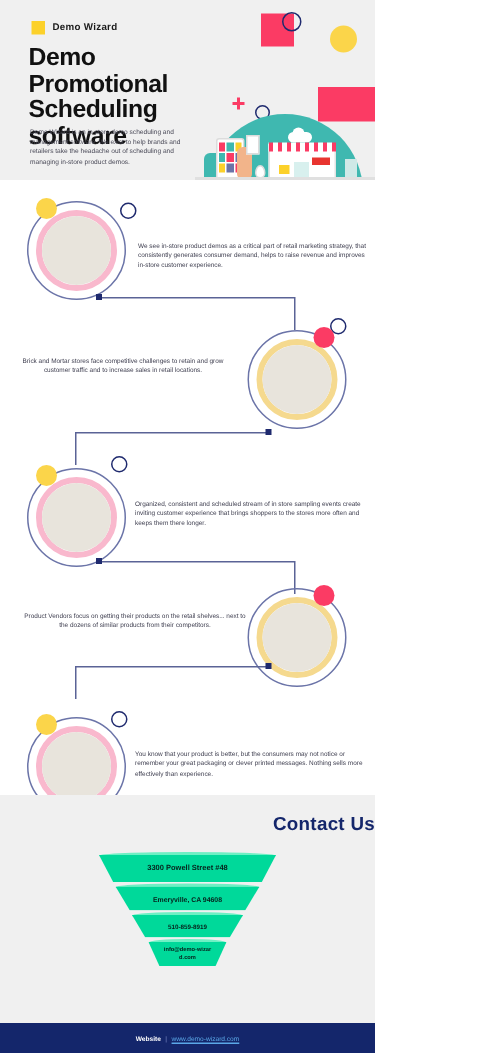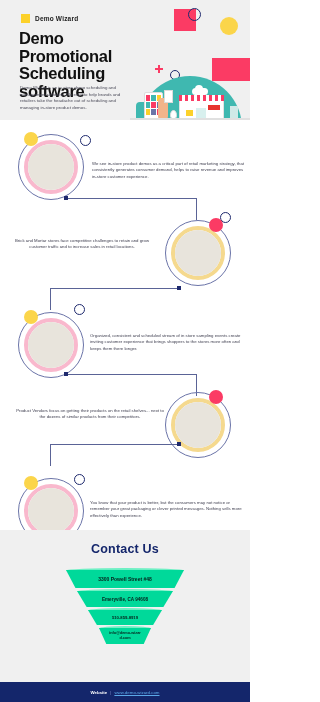--- a/index.html
+++ b/index.html
@@ -115,21 +115,21 @@
   .ph-books { width: 100%; height: 100%;
      background:
        linear-gradient(#fefefe 0 45%, #f7e7cf 45% 75%, #e9d7bb 75% 100%); }
   .ph-shelf { width: 100%; height: 100%;
      background:
        linear-gradient(#fdfdfd 0 30%, #f0c9a8 30% 64%, #d98f63 64% 100%); }
 
   
   .contact { position: relative; width: 250px; height: 152px; background: #f0f0f0; }
   .contact-title {
-    position: absolute; top: 12px; left: 0; width: 250px; text-align: center;
+    position: absolute; top: 12px; left: 0; width: 250px; text-align: right;
     font-size: 12.5px; font-weight: bold; color: #14266b; letter-spacing: .2px;
   }
   .funnel { position: absolute; top: 40px; left: 0; width: 250px; }
   .fseg { position: relative; margin: 0 auto 3px; color: #06211c; font-weight: bold; text-align: center; }
   .fseg .cap {
     position: absolute; left: 0; top: -2.5px; width: 100%; height: 5px;
     background: #6ef0c4; border-radius: 50%;
   }
   .fseg .bodyz {
     position: relative; width: 100%; background: #00d99a; display: flex;

